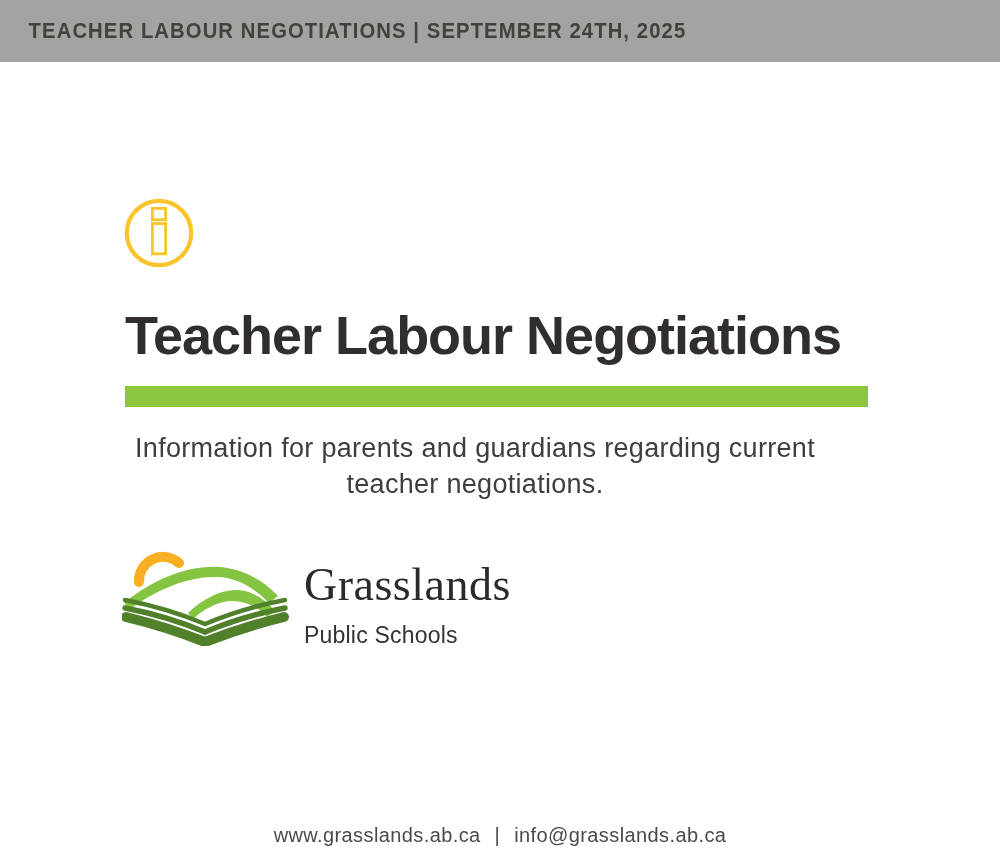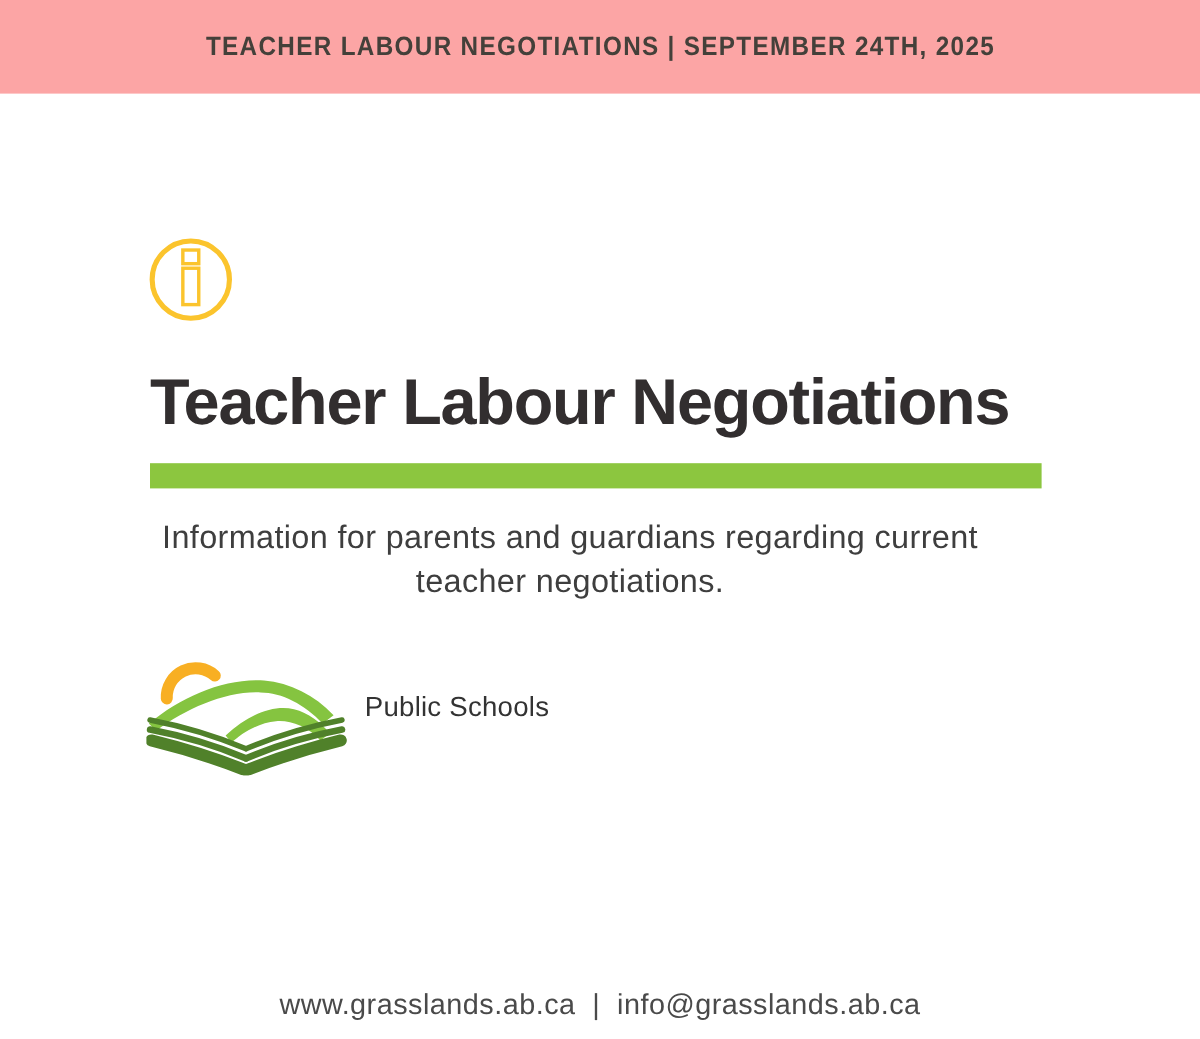--- a/index.html
+++ b/index.html
@@ -8,25 +8,25 @@
     position: relative;
     background: #ffffff;
     font-family: "Liberation Sans", sans-serif;
     overflow: hidden;
   }
 
   
   .banner {
     position: absolute;
     top: 0; left: 0;
-    width: 1000px; height: 78px;
-    background: #fca5a5;
+    width: 1000px; height: 62px;
+    background: #a3a3a3;
     display: flex;
     align-items: center;
-    justify-content: center;
+    justify-content: flex-start;
   }
   .banner-text {
     color: #44403A;
     font-size: 22px;
     font-weight: 600;
     letter-spacing: 1.2px;
     transform: scaleX(0.92);
     transform-origin: center;
     white-space: nowrap;
   }
@@ -93,21 +93,21 @@
     margin-top: 14px;
     letter-spacing: 0.2px;
   }
 
   
   .footer {
     position: absolute;
     left: 0; top: 824px;
     width: 1000px;
     text-align: center;
-    font-size: 24px;
+    font-size: 20px;
     color: #4A4A4A;
     letter-spacing: 0.4px;
   }
   .footer span { margin: 0 7px; }
 </style>
 </head>
 <body>
 
 <header class="banner">
   <div class="banner-text">TEACHER LABOUR NEGOTIATIONS | SEPTEMBER 24TH, 2025</div>
@@ -138,19 +138,20 @@
 
     <path d="M 3,50 Q 45,58 83,74" fill="none" stroke="#50812A" stroke-width="4.5" stroke-linecap="round"></path>
     <path d="M 3,58 Q 45,66 83,82" fill="none" stroke="#50812A" stroke-width="5.5" stroke-linecap="round"></path>
     <path d="M 4,67 Q 45,77 83,92" fill="none" stroke="#50812A" stroke-width="10" stroke-linecap="round"></path>
 
     <path d="M 163,50 Q 121,58 83,74" fill="none" stroke="#50812A" stroke-width="4.5" stroke-linecap="round"></path>
     <path d="M 163,58 Q 121,66 83,82" fill="none" stroke="#50812A" stroke-width="5.5" stroke-linecap="round"></path>
     <path d="M 162,67 Q 121,77 83,92" fill="none" stroke="#50812A" stroke-width="10" stroke-linecap="round"></path>
   </svg>
   <div class="logo-text">
+    <div class="logo-name">Grasslands</div>
     <div class="logo-subtitle">Public Schools</div>
   </div>
 </div>
 
 <div class="footer">
   <span>www.grasslands.ab.ca</span><span>|</span><span>info@grasslands.ab.ca</span>
 </div>
 
 </body></html>

